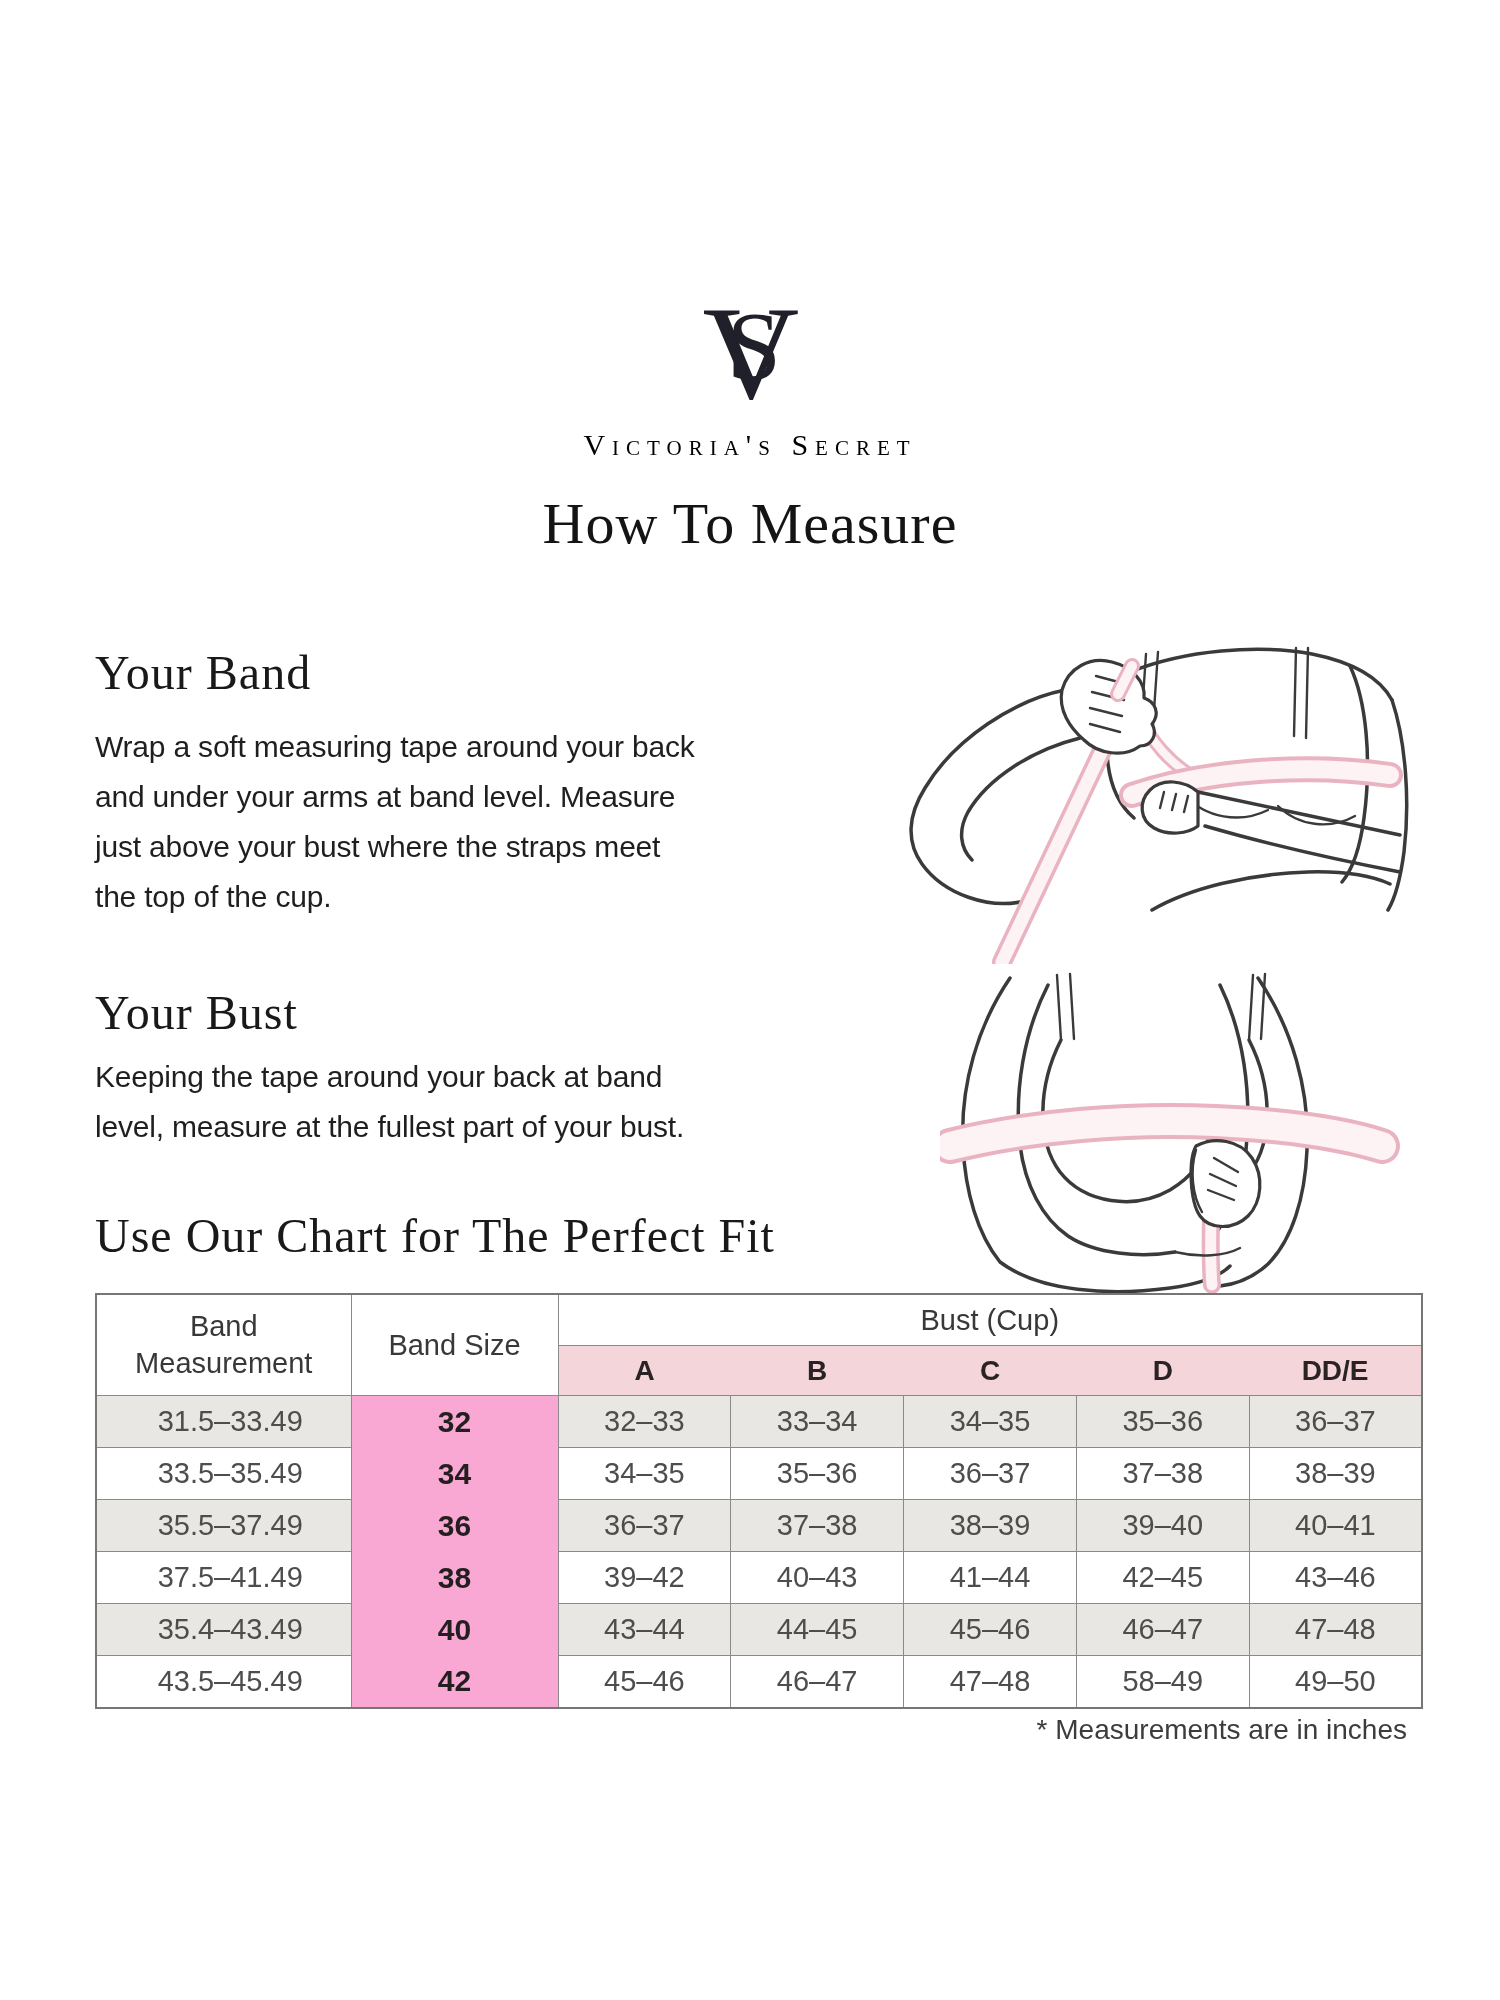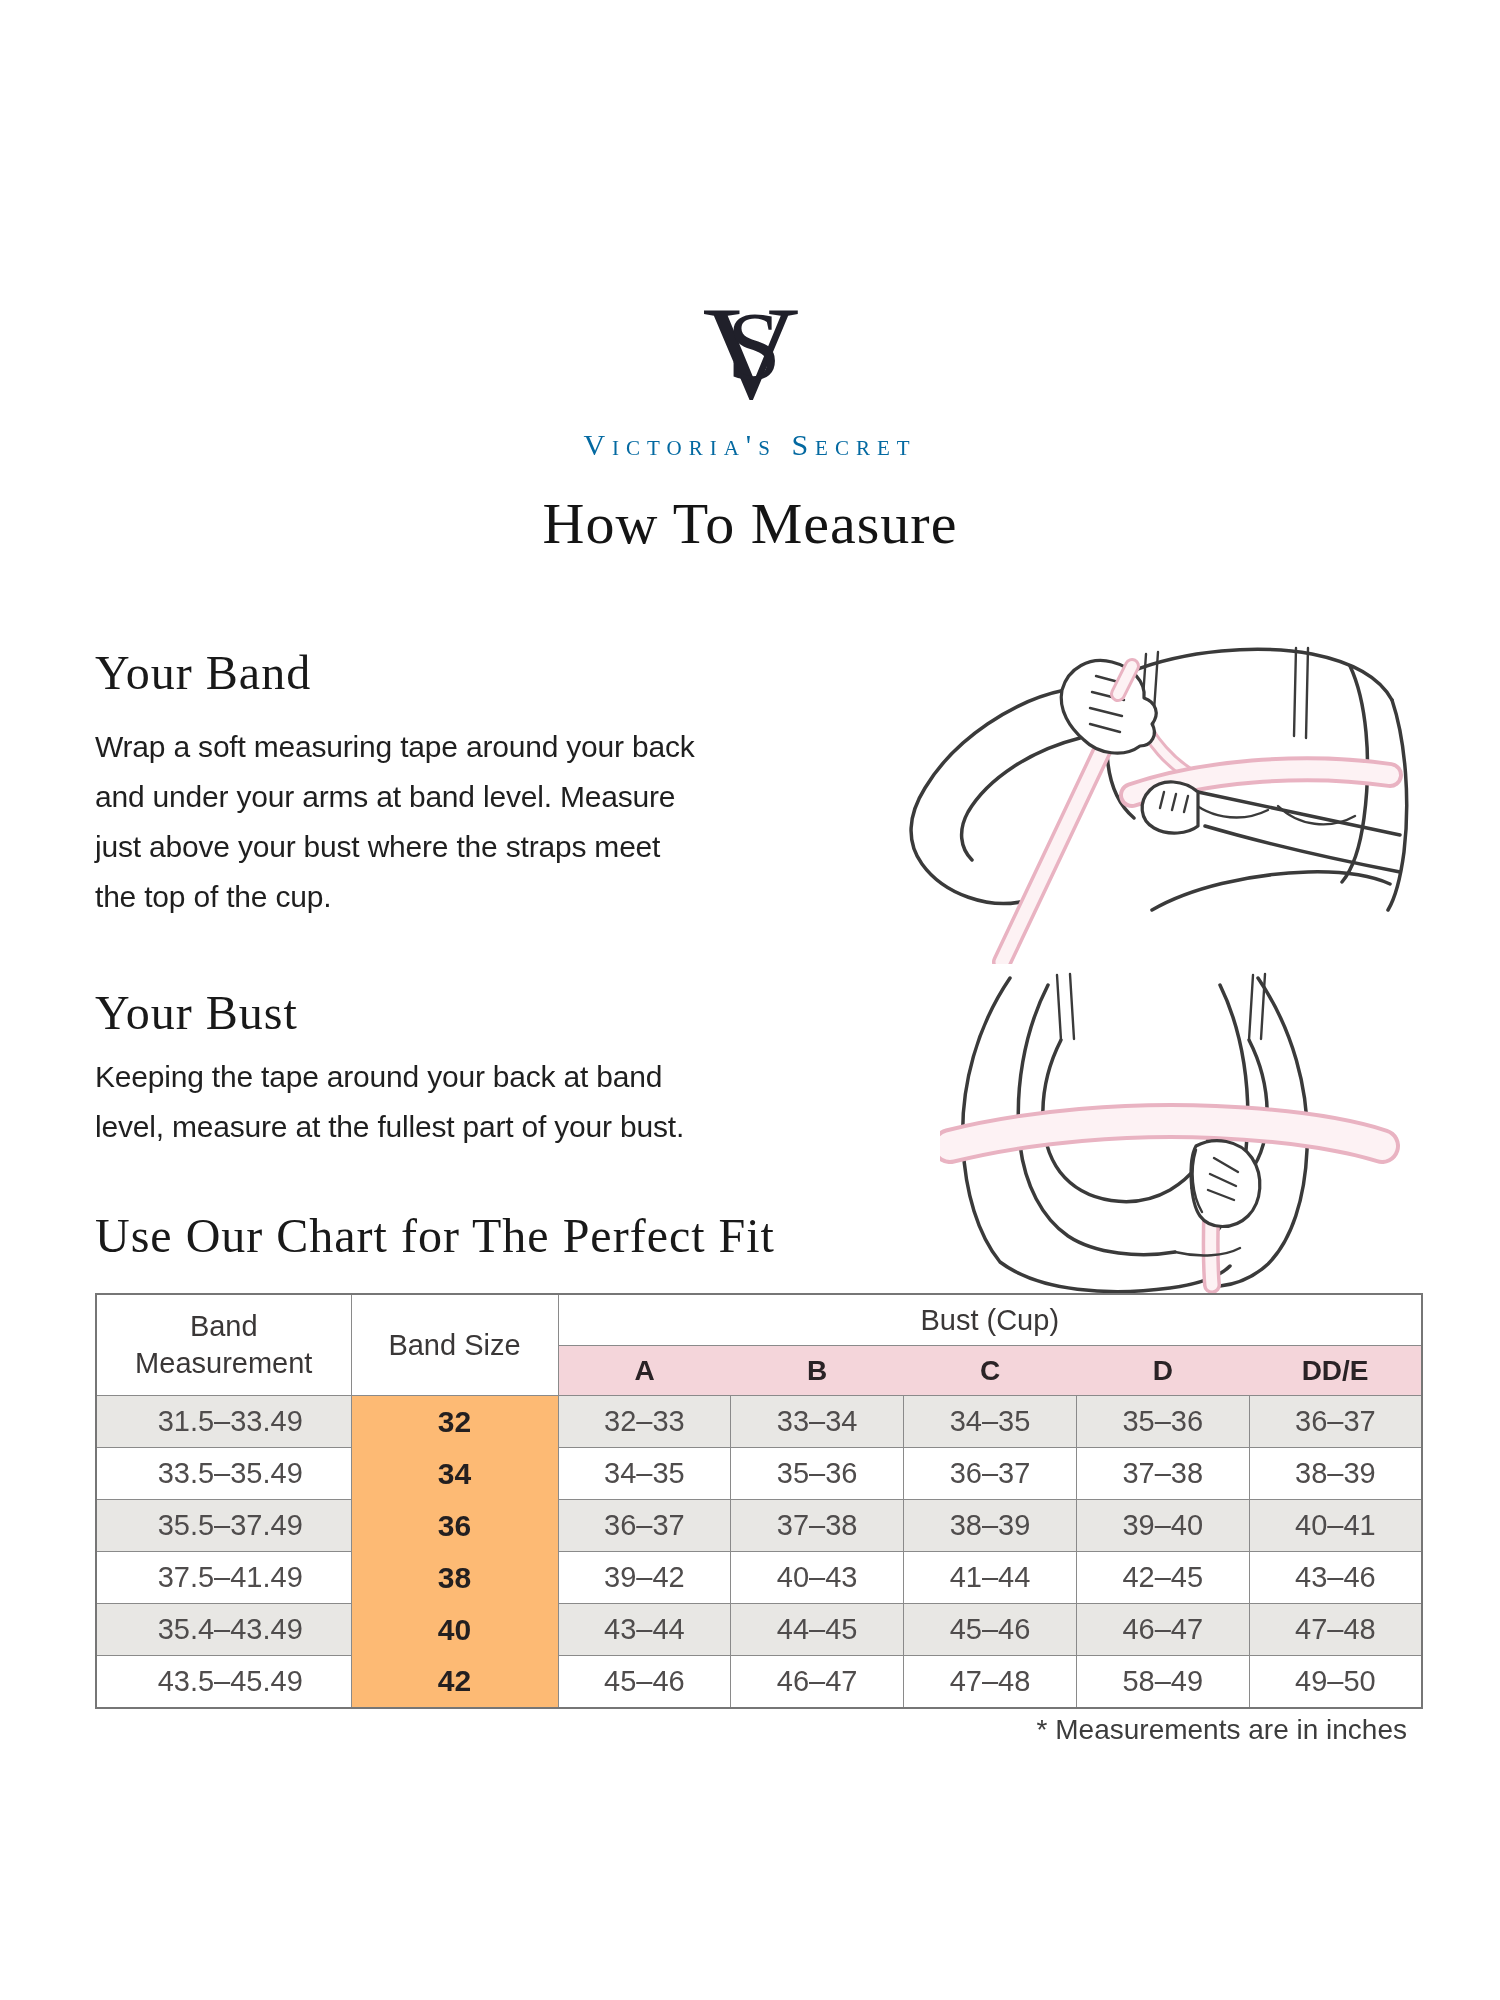--- a/index.html
+++ b/index.html
@@ -3,21 +3,21 @@
 <meta charset="utf-8">
 <style>
   html,body{margin:0;padding:0;background:#ffffff;}
   #page{position:relative;width:1500px;height:2000px;background:#fff;overflow:hidden;
         font-family:"Liberation Sans",sans-serif;color:#222;}
   .abs{position:absolute;}
 
   
   .wordmark{left:0;top:428px;width:1500px;text-align:center;
             font-family:"Liberation Serif","DejaVu Serif",serif;
-            font-variant:small-caps;font-size:30px;letter-spacing:7px;color:#0369a1;}
+            font-variant:small-caps;font-size:30px;letter-spacing:7px;color:#000000;}
   
   .title{left:0;top:492px;width:1500px;text-align:center;
          font-family:"Liberation Serif","DejaVu Serif",serif;
          font-size:58px;line-height:1.1;letter-spacing:1px;color:#141414;}
   .sect-h{font-family:"Liberation Serif","DejaVu Serif",serif;
           font-size:48px;letter-spacing:1px;color:#191919;}
   .para{font-size:30px;line-height:50px;color:#1f1f1f;white-space:pre-line;letter-spacing:-0.2px;}
 
   
   .chart-wrap{left:95px;top:1293px;width:1328px;}
@@ -28,21 +28,21 @@
   th.h-meas{border-right:1px solid #8a8a8a;border-bottom:1px solid #8a8a8a;
             white-space:pre-line;line-height:37px;color:#3a3737;background:#fff;}
   th.h-size{border-right:1px solid #8a8a8a;border-left:1px solid #8a8a8a;border-bottom:1px solid #8a8a8a;
             color:#3a3737;background:#fff;}
   th.h-bust{border-bottom:1px solid #8a8a8a;color:#3a3737;background:#fff;height:50px;border-radius:19px;}
   th.h-cup{background:#f4d5da;border-bottom:1px solid #8a8a8a;height:49px;
            font-weight:bold;color:#2a2326;font-size:28px;}
   td{height:51px;}
   td.c-meas{border-right:1px solid #8a8a8a;border-top:1px solid #8a8a8a;padding-left:13px;}
   td.c-size{border-left:1px solid #8a8a8a;border-right:1px solid #8a8a8a;
-            background:#fdba74;font-weight:bold;color:#231f20;font-size:30px;}
+            background:#f9a8d4;font-weight:bold;color:#231f20;font-size:30px;}
   td.c-cup{border-left:1px solid #8a8a8a;border-top:1px solid #8a8a8a;}
   tr.shade td.c-meas,tr.shade td.c-cup{background:#e8e7e4;}
   .footnote{left:95px;top:1714px;width:1312px;text-align:right;
             font-size:28px;color:#3c3c3c;}
 
   
   .ln{fill:none;stroke:#3a3a3a;stroke-width:3.5;stroke-linecap:round;stroke-linejoin:round;}
   .ln2{fill:none;stroke:#3a3a3a;stroke-width:2.4;stroke-linecap:round;}
   .hand{fill:#ffffff;stroke:#3a3a3a;stroke-width:3.2;stroke-linejoin:round;}
   .tape-o{fill:none;stroke:#e9b3c2;stroke-linecap:round;}

